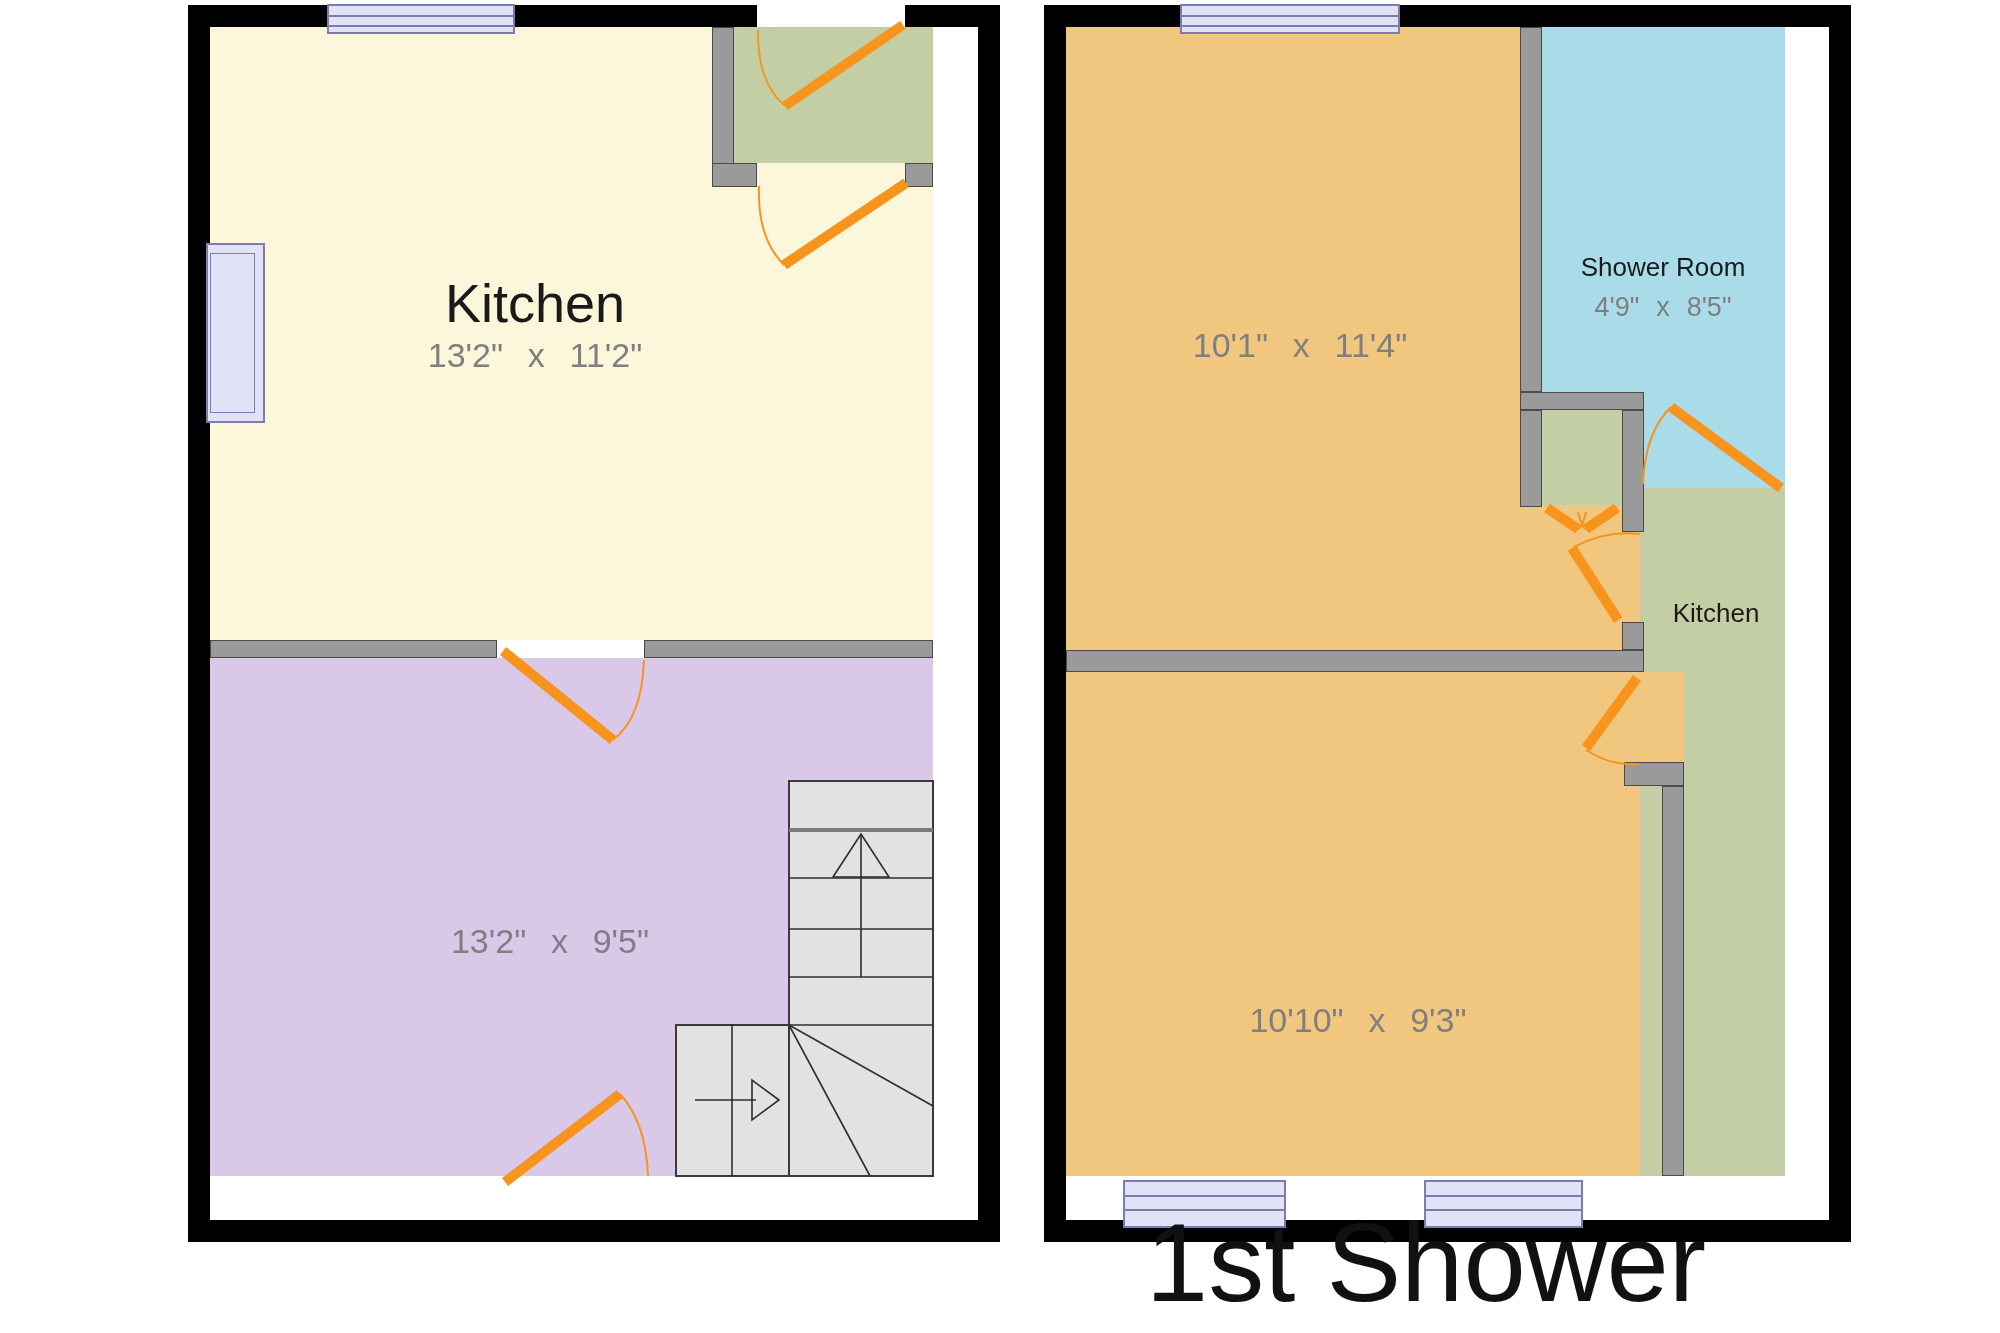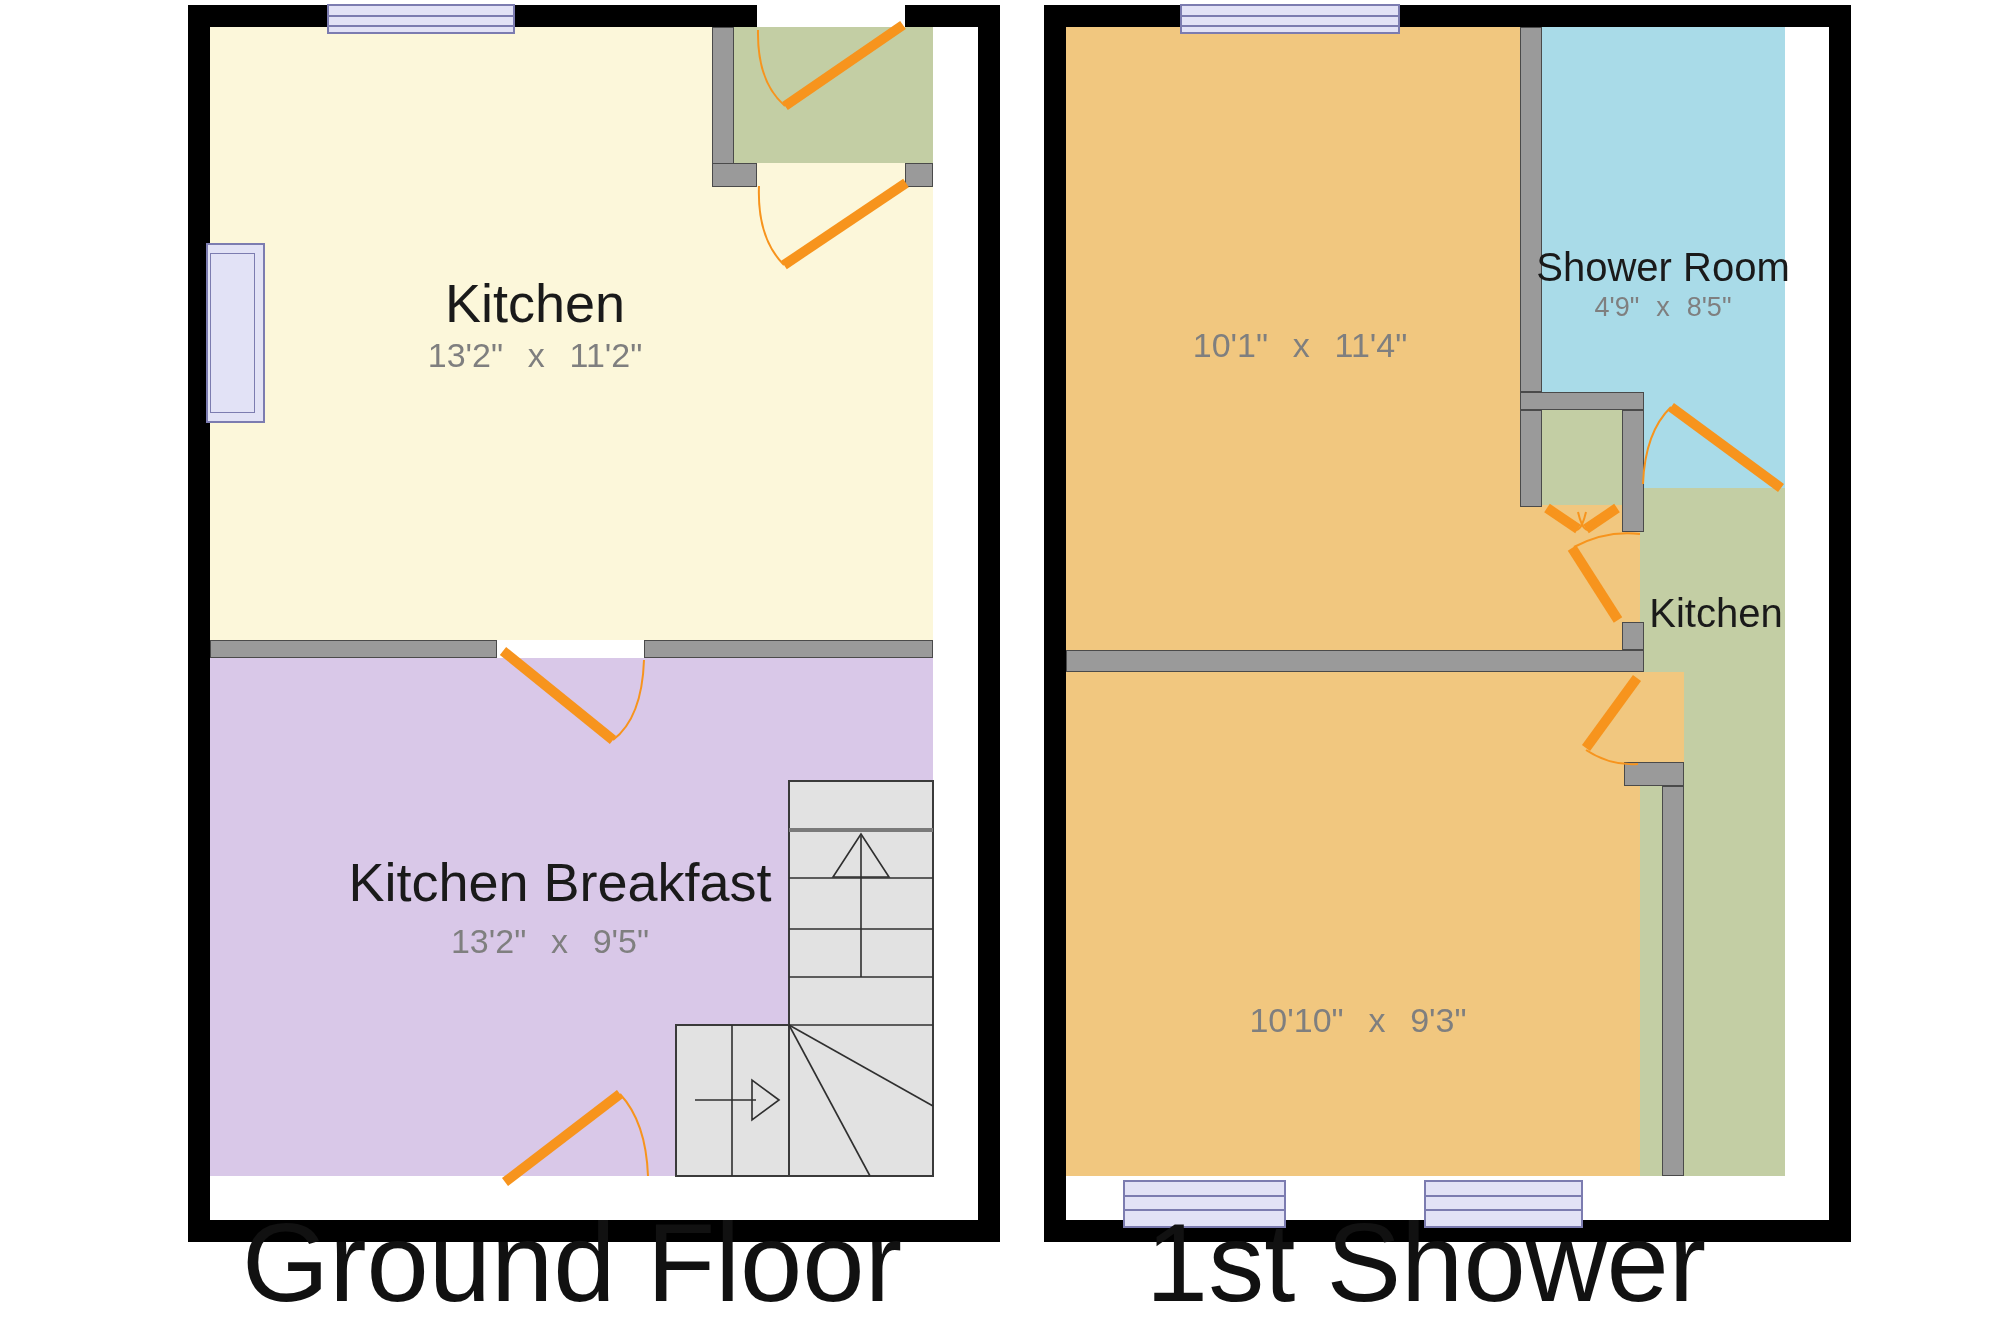--- a/index.html
+++ b/index.html
@@ -27,21 +27,21 @@
   .door-panel{stroke:var(--c-door);stroke-width:10;fill:none;}
   .door-arc{stroke:var(--c-door);stroke-width:2;fill:none;}
   .stair-rect{fill:var(--c-stairs);stroke:#3a3a3a;stroke-width:2;}
   .stair-line{stroke:#2f2f2f;stroke-width:1.6;fill:none;}
   .stair-line-heavy{stroke:#7a7a7a;stroke-width:4;fill:none;}
   .stair-arrow{stroke:#2f2f2f;stroke-width:1.6;fill:none;}
   
   .label{position:absolute;transform:translate(-50%,-50%);white-space:nowrap;z-index:8;text-align:center;}
   .room-name{font-size:54px;color:var(--c-room_text);letter-spacing:0px;}
   .room-dims{font-size:34px;color:var(--c-dim_text);word-spacing:0.45em;}
-  .small-name{font-size:40px;color:var(--c-room_text);}
+  .small-name{font-size:26px;color:var(--c-room_text);}
   .small-dims{font-size:27px;color:var(--c-dim_text);word-spacing:0.35em;}
   .floor-label{font-size:112px;color:#111;}
 </style>
 </head>
 <body>
 
 <div id="canvas">
 
   <div class="room fill-lounge" style="left:210px;top:27px;width:723px;height:613px;"></div>
   <div class="room fill-kitchen" style="left:210px;top:658px;width:723px;height:518px;"></div>
@@ -60,23 +60,21 @@
   <div class="window" style="left:327px;top:4px;width:188px;height:30px;">
     <div class="mid" style="top:9px;"></div>
     <div class="mid" style="top:19px;"></div>
   </div>
   <div class="window" style="left:206px;top:243px;width:59px;height:180px;">
     <div class="winv-inner"></div>
   </div>
 
   <div class="label room-name" style="left:535px;top:303px;">Kitchen</div>
   <div class="label room-dims" style="left:535px;top:355px;">13'2" x 11'2"</div>
-  <div class="label room-name" style="left:560px;top:882px;">Kitchen Breakfast</div>
   <div class="label room-dims" style="left:550px;top:941px;">13'2" x 9'5"</div>
-  <div class="label floor-label" style="left:572px;top:1262px;">Ground Floor</div>
 
   <div class="room fill-bedroom" style="left:1066px;top:27px;width:574px;height:645px;"></div>
   <div class="room fill-bedroom" style="left:1066px;top:672px;width:596px;height:504px;"></div>
   <div class="overlay fill-shower" style="left:1542px;top:27px;width:243px;height:461px;"></div>
   <div class="overlay fill-landing" style="left:1640px;top:488px;width:145px;height:688px;"></div>
   <div class="overlay fill-porch" style="left:1542px;top:410px;width:80px;height:95px;"></div>
   <div class="overlay fill-bedroom" style="left:1640px;top:672px;width:44px;height:90px;"></div>
 
   <div class="wall-gray" style="left:1520px;top:27px;width:22px;height:365px;"></div>
   <div class="wall-gray" style="left:1520px;top:392px;width:124px;height:18px;"></div>

